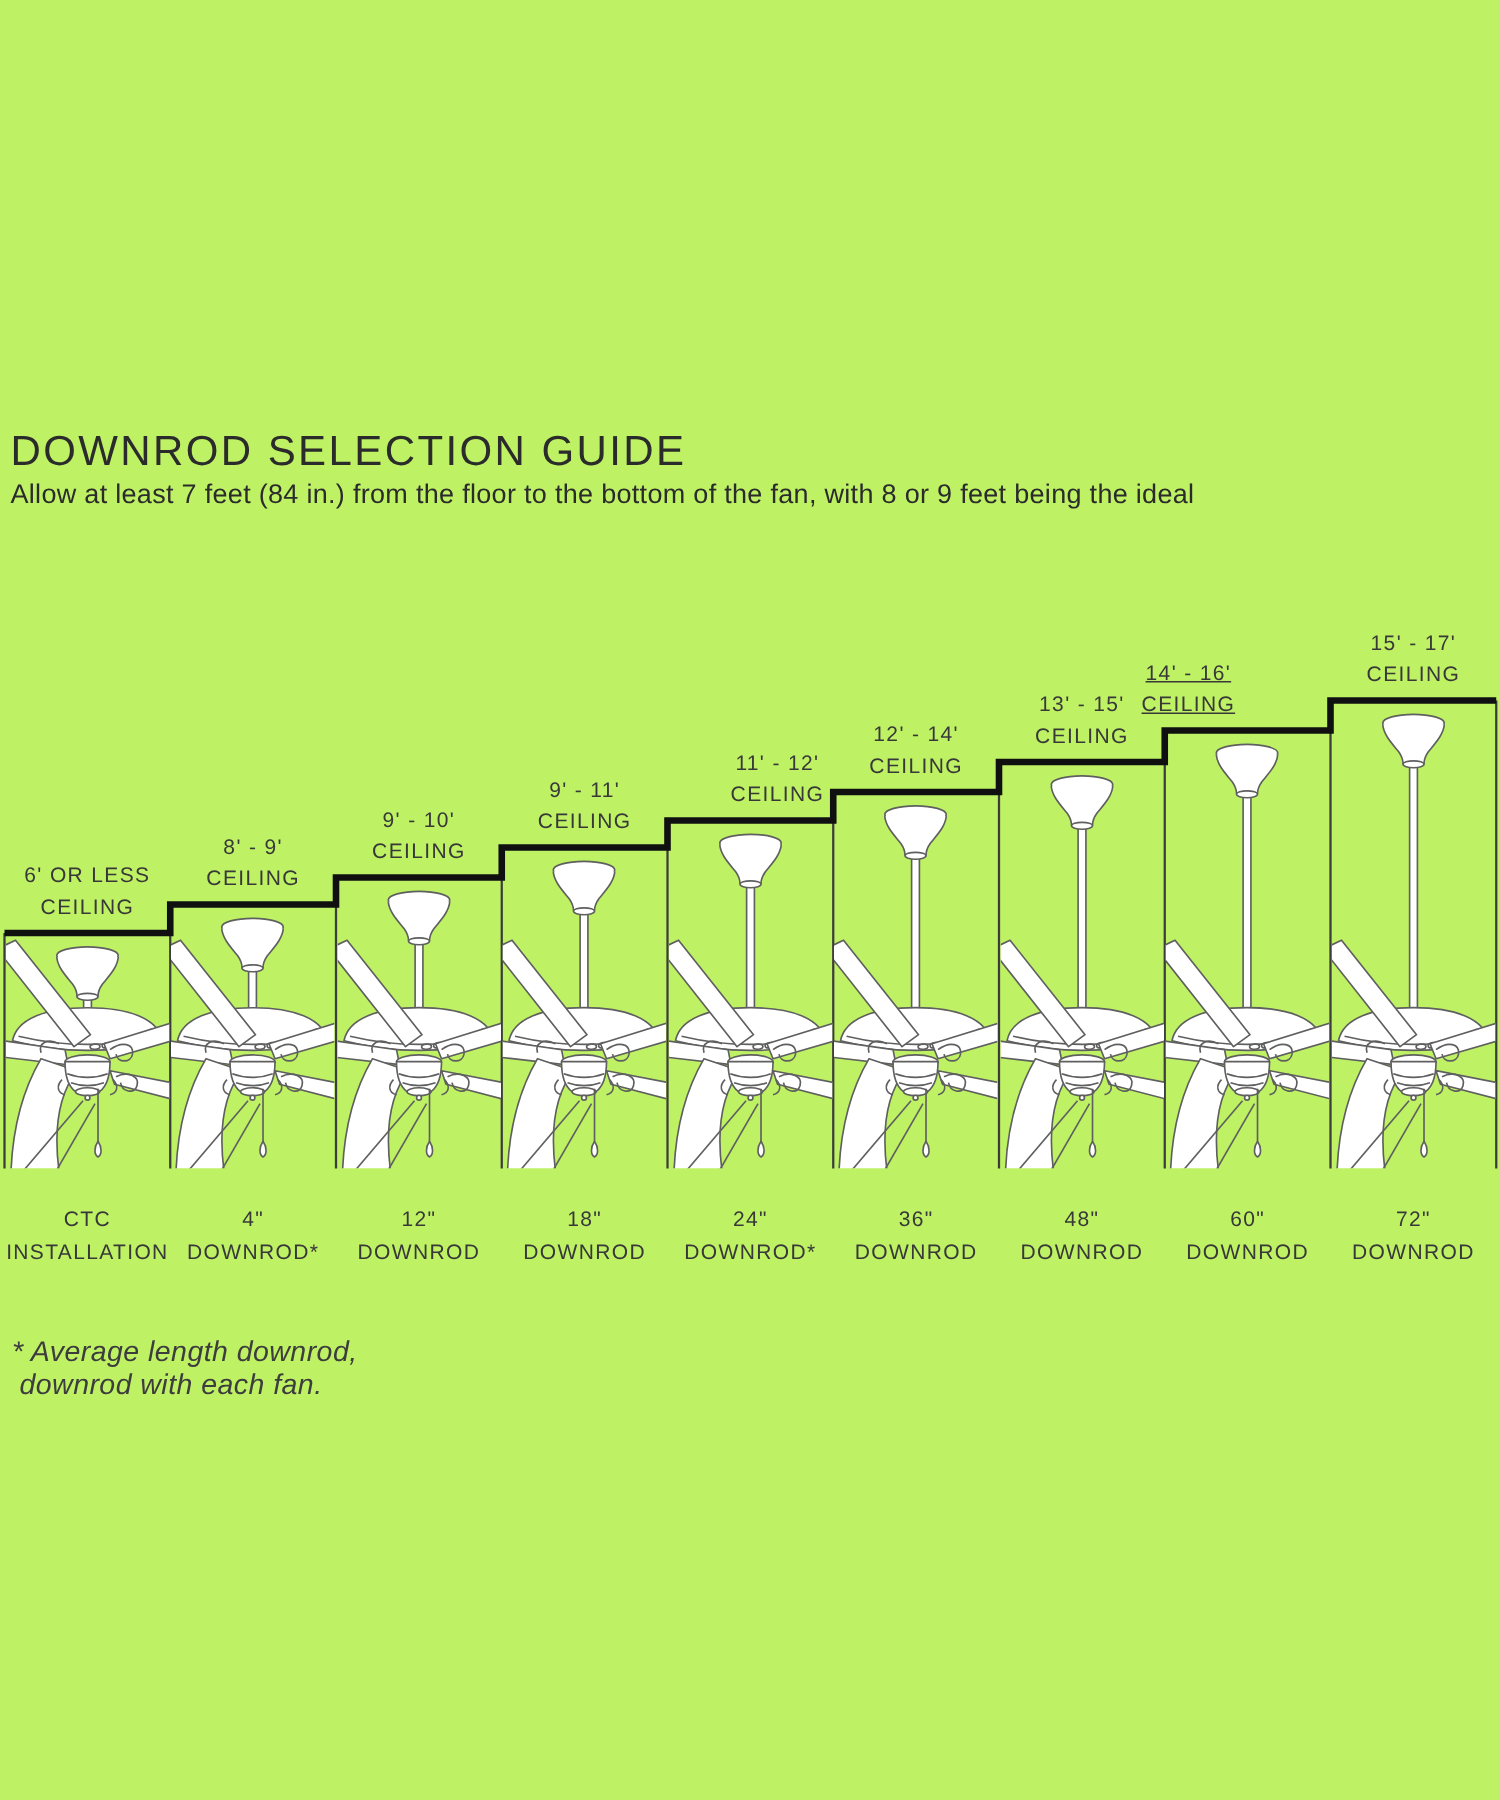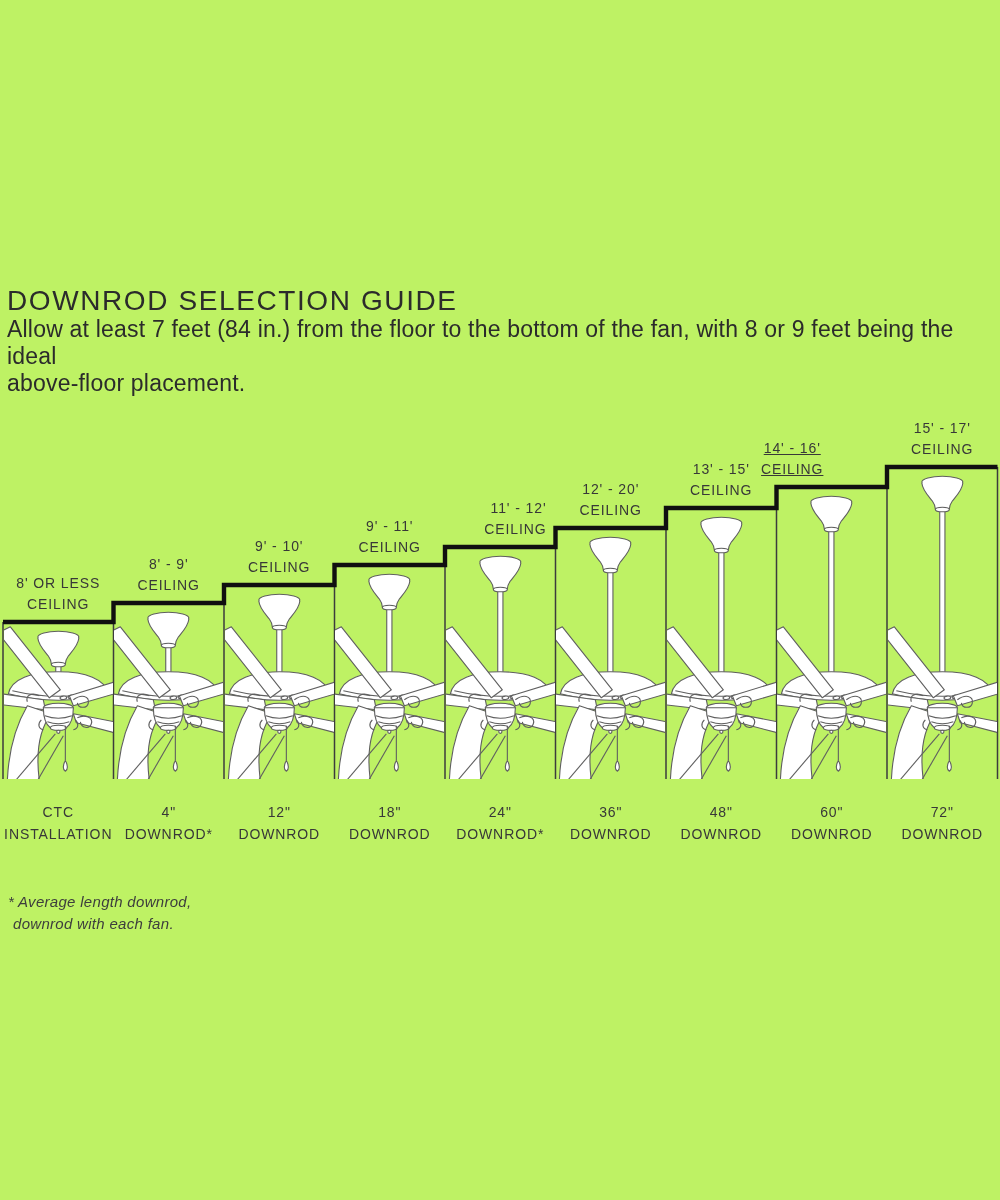--- a/index.html
+++ b/index.html
@@ -5,54 +5,53 @@
   html,body{margin:0;padding:0;background:#ffffff;}
   body{font-family:"Liberation Sans", sans-serif; color:#2e2e2e;}
   .canvas{position:relative;width:1000px;height:1200px;background:#bef264;overflow:hidden;}
 
   .page-title{
     position:absolute;left:7px;top:266px;width:900px;
     font-size:28px;font-weight:400;letter-spacing:1.6px;color:#2b2b2b;
   }
   .intro{
     position:absolute;left:7px;top:316px;width:960px;
-    font-size:23px;line-height:27px;letter-spacing:0.2px;color:#2b2b2b;
+    font-size:18px;line-height:27px;letter-spacing:0.2px;color:#2b2b2b;
   }
 
   .diagram{position:absolute;left:0;top:0;width:1000px;height:1200px;}
   .stairs-svg{position:absolute;left:0;top:0;}
 
   .fan-box{
     position:absolute;overflow:hidden;background:transparent;
   }
   .fan-box svg{display:block;}
 
   .ceil-label,.rod-label{
     position:absolute;text-align:center;
     font-size:14px;line-height:21px;letter-spacing:0.9px;color:#383838;
     white-space:nowrap;
   }
   .rod-label{line-height:22px;}
 
   .footnote{
     position:absolute;left:8px;top:891px;
-    font-style:italic;font-size:15px;line-height:22px;letter-spacing:0.3px;color:#3d3d3d;
+    font-style:italic;font-size:19px;line-height:22px;letter-spacing:0.3px;color:#3d3d3d;
   }
   .footnote .fn2{padding-left:5px;}
 </style>
 </head>
 <body>
 
 <div class="canvas">
 
   <h1 class="page-title">DOWNROD SELECTION GUIDE</h1>
 
   <div class="intro">
     <div>Allow at least 7 feet (84 in.) from the floor to the bottom of the fan, with 8 or 9 feet being the ideal</div>
-    <div>above-floor placement.</div>
   </div>
 
   <div class="diagram" id="diagram">
       <svg width="1000" height="1200" class="stairs-svg">
         <path d="M3,622 L3,779 M113.5,603 L113.5,779 M224,585 L224,779 M334.5,565 L334.5,779 M445,547 L445,779 M555.5,528 L555.5,779 M666,508 L666,779 M776.5,487 L776.5,779 M887,467 L887,779 M997.5,467 L997.5,779" fill="none" stroke="#3c3c3c" stroke-width="1.5"></path>
         <path d="M3,622 L113.5,622 L113.5,622 L113.5,603 L224,603 L224,603 L224,585 L334.5,585 L334.5,585 L334.5,565 L445,565 L445,565 L445,547 L555.5,547 L555.5,547 L555.5,528 L666,528 L666,528 L666,508 L776.5,508 L776.5,508 L776.5,487 L887,487 L887,487 L887,467 L997.5,467" fill="none" stroke="#101010" stroke-width="4.4" stroke-linejoin="miter"></path>
       </svg>
       <div class="fan-box" style="left: 3.9px; top: 624.2px; width: 108.7px; height: 154.8px;">
         <svg width="108.7" height="154.79999999999995" viewBox="0 0 108.7 154.79999999999995">
           <path d="M51.75,41 L56.95,41 L56.95,55.799999999999955 L51.75,55.799999999999955 Z" fill="#fff" stroke="#5f5f5f" stroke-width="1.1" stroke-linejoin="round"></path>
@@ -84,21 +83,21 @@
           <path d="M43.35,97.79999999999995 Q54.35,101.79999999999995 65.35,97.79999999999995" fill="none" stroke="#5f5f5f" stroke-width="1.1" stroke-linejoin="round"></path>
           <ellipse cx="54.35" cy="103.79999999999995" rx="8" ry="2.6" fill="#fff" stroke="#5f5f5f" stroke-width="1.1"></ellipse>
           <circle cx="54.35" cy="107.79999999999995" r="1.6" fill="#fff" stroke="#5f5f5f" stroke-width="1.1"></circle>
           <path d="M37.35,95.79999999999995 C33.35,99.79999999999995 34.35,104.79999999999995 39.35,105.79999999999995" fill="none" stroke="#5f5f5f" stroke-width="1.1" stroke-linejoin="round"></path>
           <path d="M71.35,95.79999999999995 C75.35,99.79999999999995 74.35,104.79999999999995 69.35,105.79999999999995" fill="none" stroke="#5f5f5f" stroke-width="1.1" stroke-linejoin="round"></path>
           <path d="M61.35,101.79999999999995 L61.35,136.79999999999995" fill="none" stroke="#5f5f5f" stroke-width="1.1" stroke-linejoin="round"></path>
           <path d="M61.35,136.79999999999995 C64.05,140.79999999999995 64.05,145.79999999999995 61.35,147.29999999999995 C58.65,145.79999999999995 58.65,140.79999999999995 61.35,136.79999999999995 Z" fill="#fff" stroke="#5f5f5f" stroke-width="1.1" stroke-linejoin="round"></path>
         </svg>
       </div>
       <div class="ceil-label" style="left: 3px; top: 573px; width: 110.5px;">
-        <div>8' OR LESS</div>
+        <div>6' OR LESS</div>
         <div>CEILING</div>
       </div>
       <div class="rod-label" style="left: -7px; top: 801px; width: 130.5px;">
         <div>CTC</div>
         <div>INSTALLATION</div>
       </div>
       <div class="fan-box" style="left: 114.4px; top: 605.2px; width: 108.7px; height: 173.8px;">
         <svg width="108.7" height="173.79999999999995" viewBox="0 0 108.7 173.79999999999995">
           <path d="M51.75,41 L56.95,41 L56.95,74.79999999999995 L51.75,74.79999999999995 Z" fill="#fff" stroke="#5f5f5f" stroke-width="1.1" stroke-linejoin="round"></path>
           <ellipse cx="54.35" cy="13" rx="20.5" ry="5.8" fill="#fff" stroke="#5f5f5f" stroke-width="1.1"></ellipse>
@@ -263,21 +262,21 @@
           <path d="M40.85,166.79999999999995 Q54.35,171.79999999999995 67.85,166.79999999999995" fill="none" stroke="#5f5f5f" stroke-width="1.1" stroke-linejoin="round"></path>
           <path d="M43.35,172.79999999999995 Q54.35,176.79999999999995 65.35,172.79999999999995" fill="none" stroke="#5f5f5f" stroke-width="1.1" stroke-linejoin="round"></path>
           <ellipse cx="54.35" cy="178.79999999999995" rx="8" ry="2.6" fill="#fff" stroke="#5f5f5f" stroke-width="1.1"></ellipse>
           <circle cx="54.35" cy="182.79999999999995" r="1.6" fill="#fff" stroke="#5f5f5f" stroke-width="1.1"></circle>
           <path d="M37.35,170.79999999999995 C33.35,174.79999999999995 34.35,179.79999999999995 39.35,180.79999999999995" fill="none" stroke="#5f5f5f" stroke-width="1.1" stroke-linejoin="round"></path>
           <path d="M71.35,170.79999999999995 C75.35,174.79999999999995 74.35,179.79999999999995 69.35,180.79999999999995" fill="none" stroke="#5f5f5f" stroke-width="1.1" stroke-linejoin="round"></path>
           <path d="M61.35,176.79999999999995 L61.35,211.79999999999995" fill="none" stroke="#5f5f5f" stroke-width="1.1" stroke-linejoin="round"></path>
           <path d="M61.35,211.79999999999995 C64.05,215.79999999999995 64.05,220.79999999999995 61.35,222.29999999999995 C58.65,220.79999999999995 58.65,215.79999999999995 61.35,211.79999999999995 Z" fill="#fff" stroke="#5f5f5f" stroke-width="1.1" stroke-linejoin="round"></path>
         </svg>
       </div>
-      <div class="ceil-label" style="left: 436px; top: 498px; width: 110.5px; text-align: right;">
+      <div class="ceil-label" style="left: 463px; top: 498px; width: 110.5px;">
         <div>11' - 12'</div>
         <div>CEILING</div>
       </div>
       <div class="rod-label" style="left: 435px; top: 801px; width: 130.5px;">
         <div>24"</div>
         <div>DOWNROD*</div>
       </div>
       <div class="fan-box" style="left: 556.4px; top: 530.2px; width: 108.7px; height: 248.8px;">
         <svg width="108.7" height="248.79999999999995" viewBox="0 0 108.7 248.79999999999995">
           <path d="M51.75,41 L56.95,41 L56.95,149.79999999999995 L51.75,149.79999999999995 Z" fill="#fff" stroke="#5f5f5f" stroke-width="1.1" stroke-linejoin="round"></path>
@@ -309,21 +308,21 @@
           <path d="M43.35,191.79999999999995 Q54.35,195.79999999999995 65.35,191.79999999999995" fill="none" stroke="#5f5f5f" stroke-width="1.1" stroke-linejoin="round"></path>
           <ellipse cx="54.35" cy="197.79999999999995" rx="8" ry="2.6" fill="#fff" stroke="#5f5f5f" stroke-width="1.1"></ellipse>
           <circle cx="54.35" cy="201.79999999999995" r="1.6" fill="#fff" stroke="#5f5f5f" stroke-width="1.1"></circle>
           <path d="M37.35,189.79999999999995 C33.35,193.79999999999995 34.35,198.79999999999995 39.35,199.79999999999995" fill="none" stroke="#5f5f5f" stroke-width="1.1" stroke-linejoin="round"></path>
           <path d="M71.35,189.79999999999995 C75.35,193.79999999999995 74.35,198.79999999999995 69.35,199.79999999999995" fill="none" stroke="#5f5f5f" stroke-width="1.1" stroke-linejoin="round"></path>
           <path d="M61.35,195.79999999999995 L61.35,230.79999999999995" fill="none" stroke="#5f5f5f" stroke-width="1.1" stroke-linejoin="round"></path>
           <path d="M61.35,230.79999999999995 C64.05,234.79999999999995 64.05,239.79999999999995 61.35,241.29999999999995 C58.65,239.79999999999995 58.65,234.79999999999995 61.35,230.79999999999995 Z" fill="#fff" stroke="#5f5f5f" stroke-width="1.1" stroke-linejoin="round"></path>
         </svg>
       </div>
       <div class="ceil-label" style="left: 555.5px; top: 479px; width: 110.5px;">
-        <div>12' - 20'</div>
+        <div>12' - 14'</div>
         <div>CEILING</div>
       </div>
       <div class="rod-label" style="left: 545.5px; top: 801px; width: 130.5px;">
         <div>36"</div>
         <div>DOWNROD</div>
       </div>
       <div class="fan-box" style="left: 666.9px; top: 510.2px; width: 108.7px; height: 268.8px;">
         <svg width="108.7" height="268.8" viewBox="0 0 108.7 268.8">
           <path d="M51.75,41 L56.95,41 L56.95,169.8 L51.75,169.8 Z" fill="#fff" stroke="#5f5f5f" stroke-width="1.1" stroke-linejoin="round"></path>
           <ellipse cx="54.35" cy="13" rx="20.5" ry="5.8" fill="#fff" stroke="#5f5f5f" stroke-width="1.1"></ellipse>

